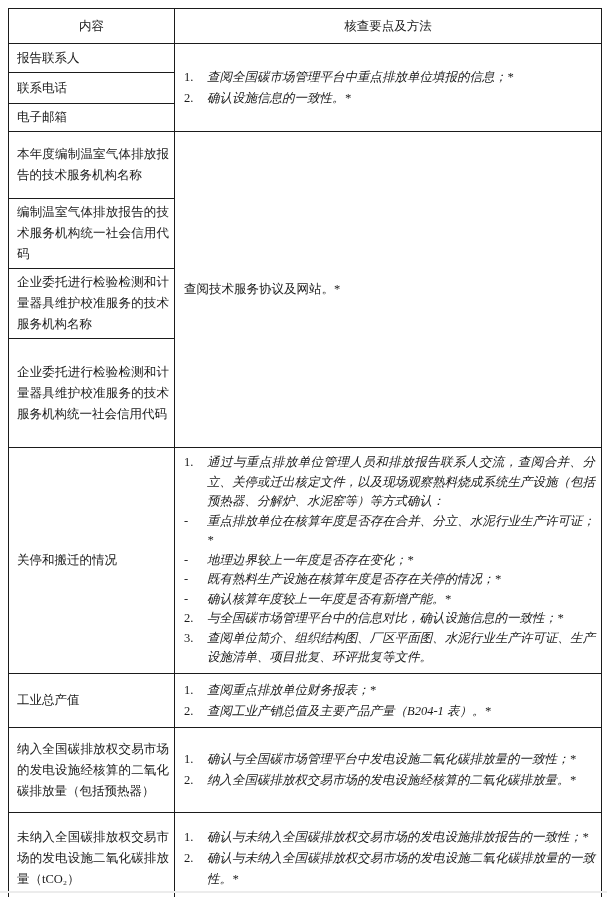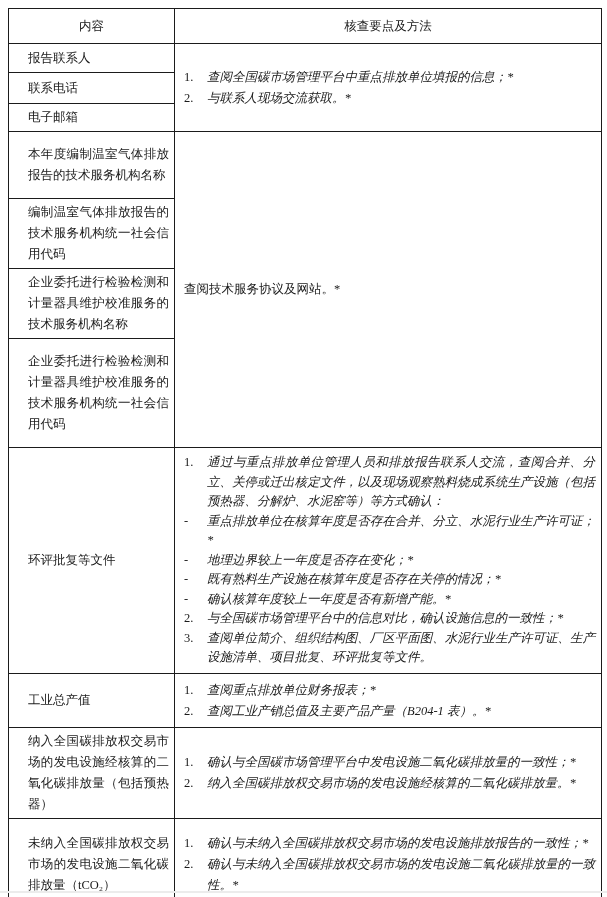--- a/index.html
+++ b/index.html
@@ -28,21 +28,21 @@
     font-weight: normal;
   }
   th.hdr {
     text-align: center;
     height: 33px;
     padding: 2px 4px;
   }
   td.lc {
     text-align: justify;
     line-height: 21px;
-    padding: 3px 5px 3px 19px;
+    padding: 3px 5px 3px 8px;
   }
   td.rc {
     padding: 4px 6px 4px 9px;
   }
   .note-text { line-height: 21px; }
   .item { display: flex; line-height: 21px; }
   .item .no { flex: 0 0 23px; }
   .item .tx { flex: 1; text-align: justify; font-style: italic; }
   .dense .item { line-height: 19.5px; }
   tr.r-h   { height: 35px; margin-left: 40px; }
@@ -83,21 +83,21 @@
 
   <tr class="r-29">
     <td class="lc">报告联系人</td>
     <td class="rc" rowspan="3">
       <div class="item">
         <span class="no">1.</span>
         <span class="tx">查阅全国碳市场管理平台中重点排放单位填报的信息；*</span>
       </div>
       <div class="item">
         <span class="no">2.</span>
-        <span class="tx">与联系人现场交流获取。*</span>
+        <span class="tx">确认设施信息的一致性。*</span>
       </div>
     </td>
   </tr>
   <tr class="r-31">
     <td class="lc">联系电话</td>
   </tr>
   <tr class="r-27">
     <td class="lc">电子邮箱</td>
   </tr>
 
@@ -111,21 +111,21 @@
     <td class="lc">编制温室气体排放报告的技术服务机构统一社会信用代码</td>
   </tr>
   <tr class="r-60">
     <td class="lc">企业委托进行检验检测和计量器具维护校准服务的技术服务机构名称</td>
   </tr>
   <tr class="r-109">
     <td class="lc">企业委托进行检验检测和计量器具维护校准服务的技术服务机构统一社会信用代码</td>
   </tr>
 
   <tr class="r-226">
-    <td class="lc">环评批复等文件</td>
+    <td class="lc">关停和搬迁的情况</td>
     <td class="rc dense">
       <div class="item">
         <span class="no">1.</span>
         <span class="tx">通过与重点排放单位管理人员和排放报告联系人交流，查阅合并、分立、关停或迁出核定文件，以及现场观察熟料烧成系统生产设施（包括预热器、分解炉、水泥窑等）等方式确认：</span>
       </div>
       <div class="item">
         <span class="no">-</span>
         <span class="tx">重点排放单位在核算年度是否存在合并、分立、水泥行业生产许可证；*</span>
       </div>
       <div class="item">

